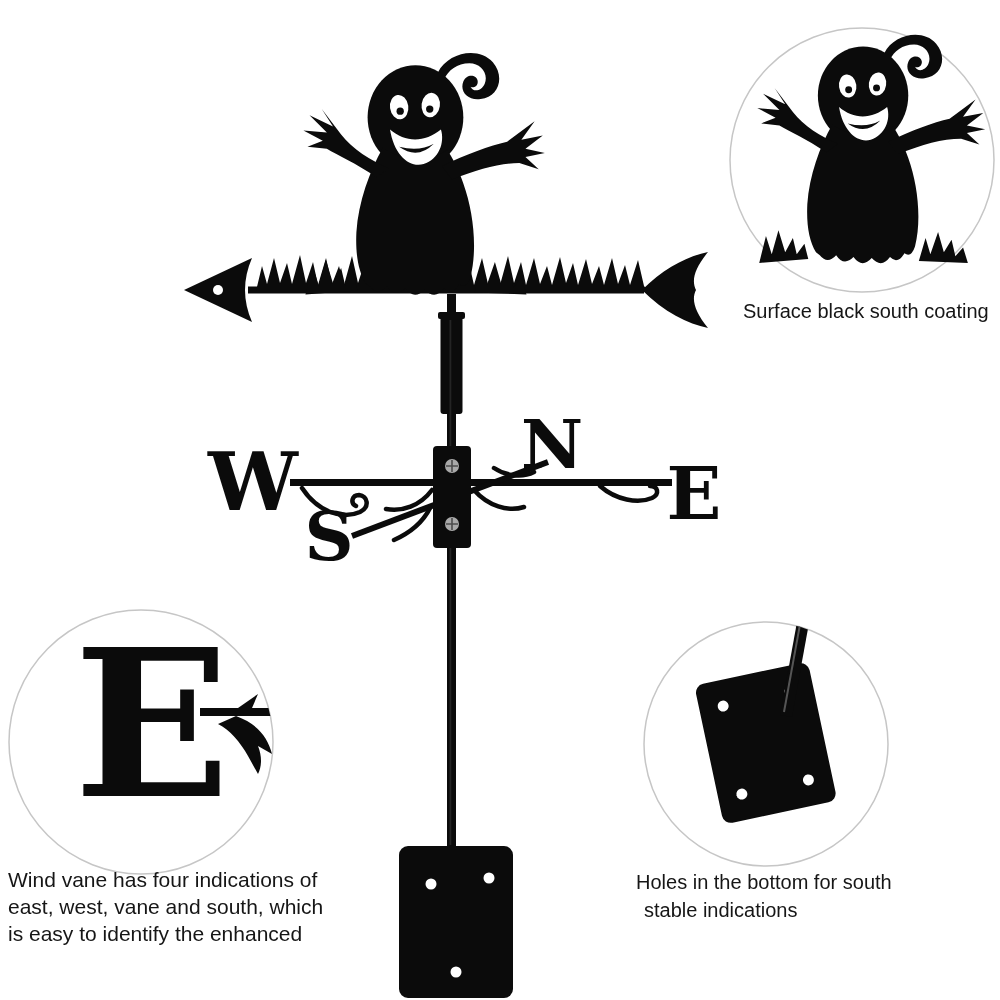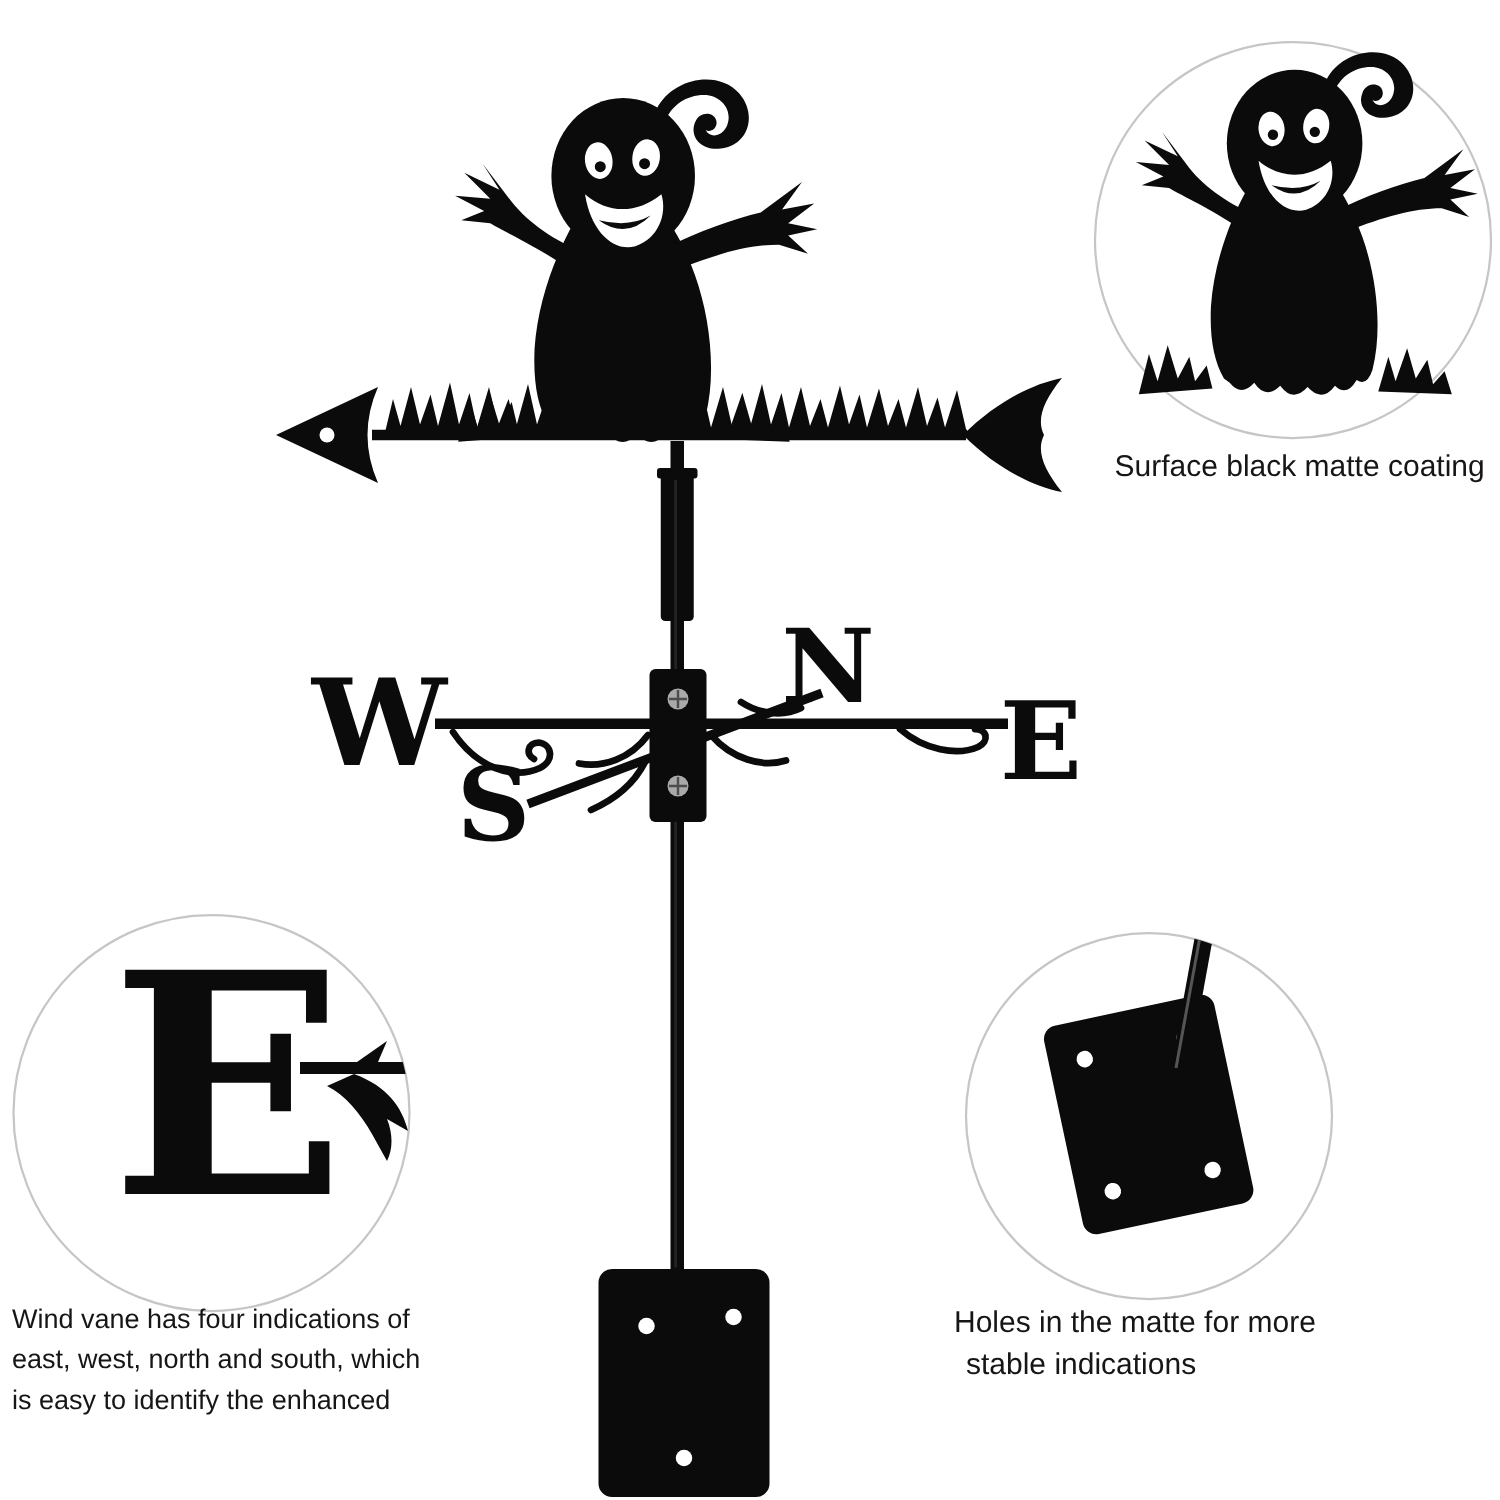--- a/index.html
+++ b/index.html
@@ -9,21 +9,21 @@
     font-family:"Liberation Sans",sans-serif;
   }
   .scene{position:absolute;left:0;top:0}
   .ink{fill:#0b0b0b}
   .dir{font-family:"DejaVu Serif",serif;font-weight:700;fill:#0b0b0b;text-anchor:middle}
   .lens{fill:#ffffff;stroke:#c6c6c6;stroke-width:1.5}
   .scroll{fill:none;stroke:#0b0b0b;stroke-width:4.5;stroke-linecap:round}
   .callout{position:absolute;color:#161616}
   .callout div{white-space:nowrap}
   #coating{left:743px;top:297px;font-size:20px;line-height:29px}
-  #directions{left:8px;top:866px;font-size:18px;line-height:27px}
+  #directions{left:8px;top:866px;font-size:21px;line-height:27px}
   #holes{left:636px;top:868px;font-size:20px;line-height:28px}
   #holes .indent{padding-left:8px}
 </style>
 </head>
 <body>
 
 <svg class="scene" width="1000" height="1000" viewBox="0 0 1000 1000">
   <defs>
     <symbol id="ghost" viewBox="0 0 260 270">
       <g fill="#0b0b0b">
@@ -124,25 +124,25 @@
         <circle cx="800" cy="698" r="5.5" fill="#ffffff"></circle>
         <circle cx="800" cy="788" r="5.5" fill="#ffffff"></circle>
       </g>
       <line x1="806" y1="606" x2="786" y2="716" stroke="#0b0b0b" stroke-width="12"></line>
       <line x1="803" y1="608" x2="784" y2="712" stroke="#555555" stroke-width="2"></line>
     </g>
   </g>
 </svg>
 
 <div class="callout" id="coating">
-  <div>Surface black matte coating</div>
+  <div>Surface black south coating</div>
 </div>
 
 <div class="callout" id="directions">
   <div>Wind vane has four indications of</div>
-  <div>east, west, north and south, which</div>
+  <div>east, west, vane and south, which</div>
   <div>is easy to identify the enhanced</div>
 </div>
 
 <div class="callout" id="holes">
-  <div>Holes in the matte for more</div>
+  <div>Holes in the bottom for south</div>
   <div class="indent">stable indications</div>
 </div>
 
 </body></html>

